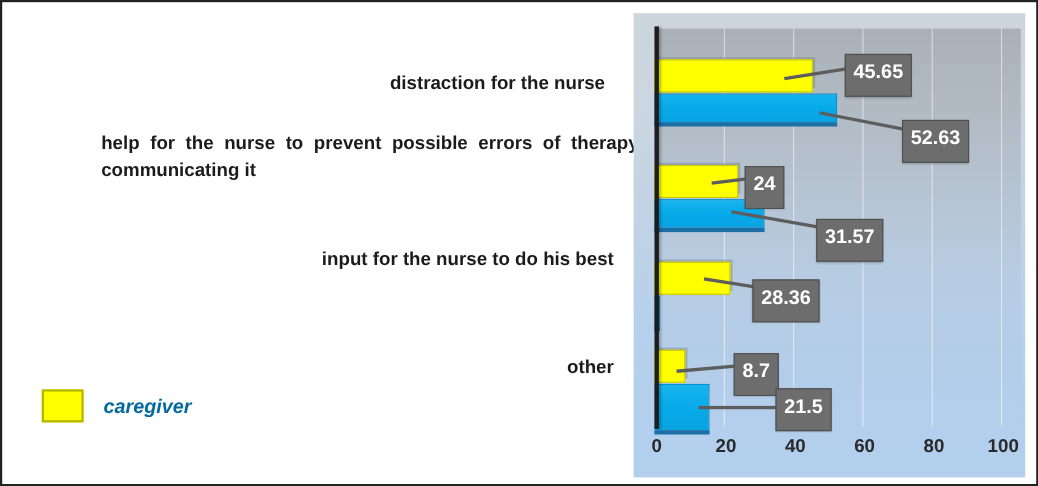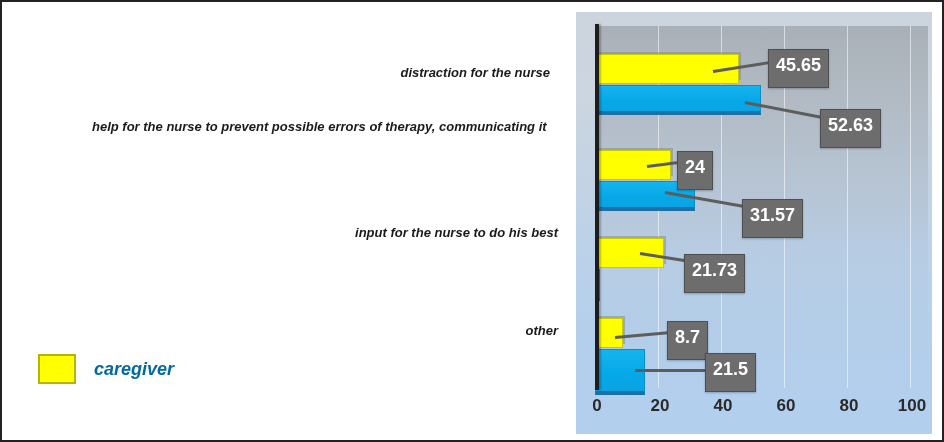--- a/index.html
+++ b/index.html
@@ -23,23 +23,22 @@
   
   .labels {
     position: absolute;
     left: 0;
     top: 0;
     width: 566px;
     height: 442px;
   }
   .cat-label {
     position: absolute;
-    font-style: italic;
     font-weight: 600;
-    font-size: 13px;
+    font-size: 17px;
     color: #1b1b1b;
     line-height: 1.45;
   }
   .cat-label.right { text-align: right; }
   .cat-label.just  { text-align: justify; text-align-last: left; }
 
   #cat-0 { right: 18px; top: 62px;  width: 430px; }
   #cat-1 { left: 74px;  top: 116px; width: 492px; margin-left: 16px; }
   #cat-2 { right: 10px; top: 222px; width: 430px; }
   #cat-3 { right: 10px; top: 320px; width: 430px; }
@@ -233,21 +232,21 @@
       <div class="leader" style="left:52px;  top:139px; width:34px; transform:rotate(-7deg)"></div>
       <div class="leader" style="left:70px;  top:165px; width:82px; transform:rotate(10deg)"></div>
       <div class="leader" style="left:45px;  top:226px; width:48px; transform:rotate(9deg)"></div>
       <div class="leader" style="left:20px;  top:310px; width:56px; transform:rotate(-5deg)"></div>
       <div class="leader" style="left:40px;  top:343px; width:72px; transform:rotate(0deg)"></div>
 
       <div class="callout" style="left:173px; top:23px">45.65</div>
       <div class="callout" style="left:225px; top:83px">52.63</div>
       <div class="callout" style="left:82px;  top:125px">24</div>
       <div class="callout" style="left:147px; top:173px">31.57</div>
-      <div class="callout" style="left:89px;  top:228px">21.73</div>
+      <div class="callout" style="left:89px;  top:228px">28.36</div>
       <div class="callout" style="left:72px;  top:295px">8.7</div>
       <div class="callout" style="left:110px; top:327px">21.5</div>
     </div>
 
     <div class="xaxis">
       <span class="tick" style="left:2px">0</span>
       <span class="tick" style="left:65px">20</span>
       <span class="tick" style="left:128px">40</span>
       <span class="tick" style="left:191px">60</span>
       <span class="tick" style="left:254px">80</span>

